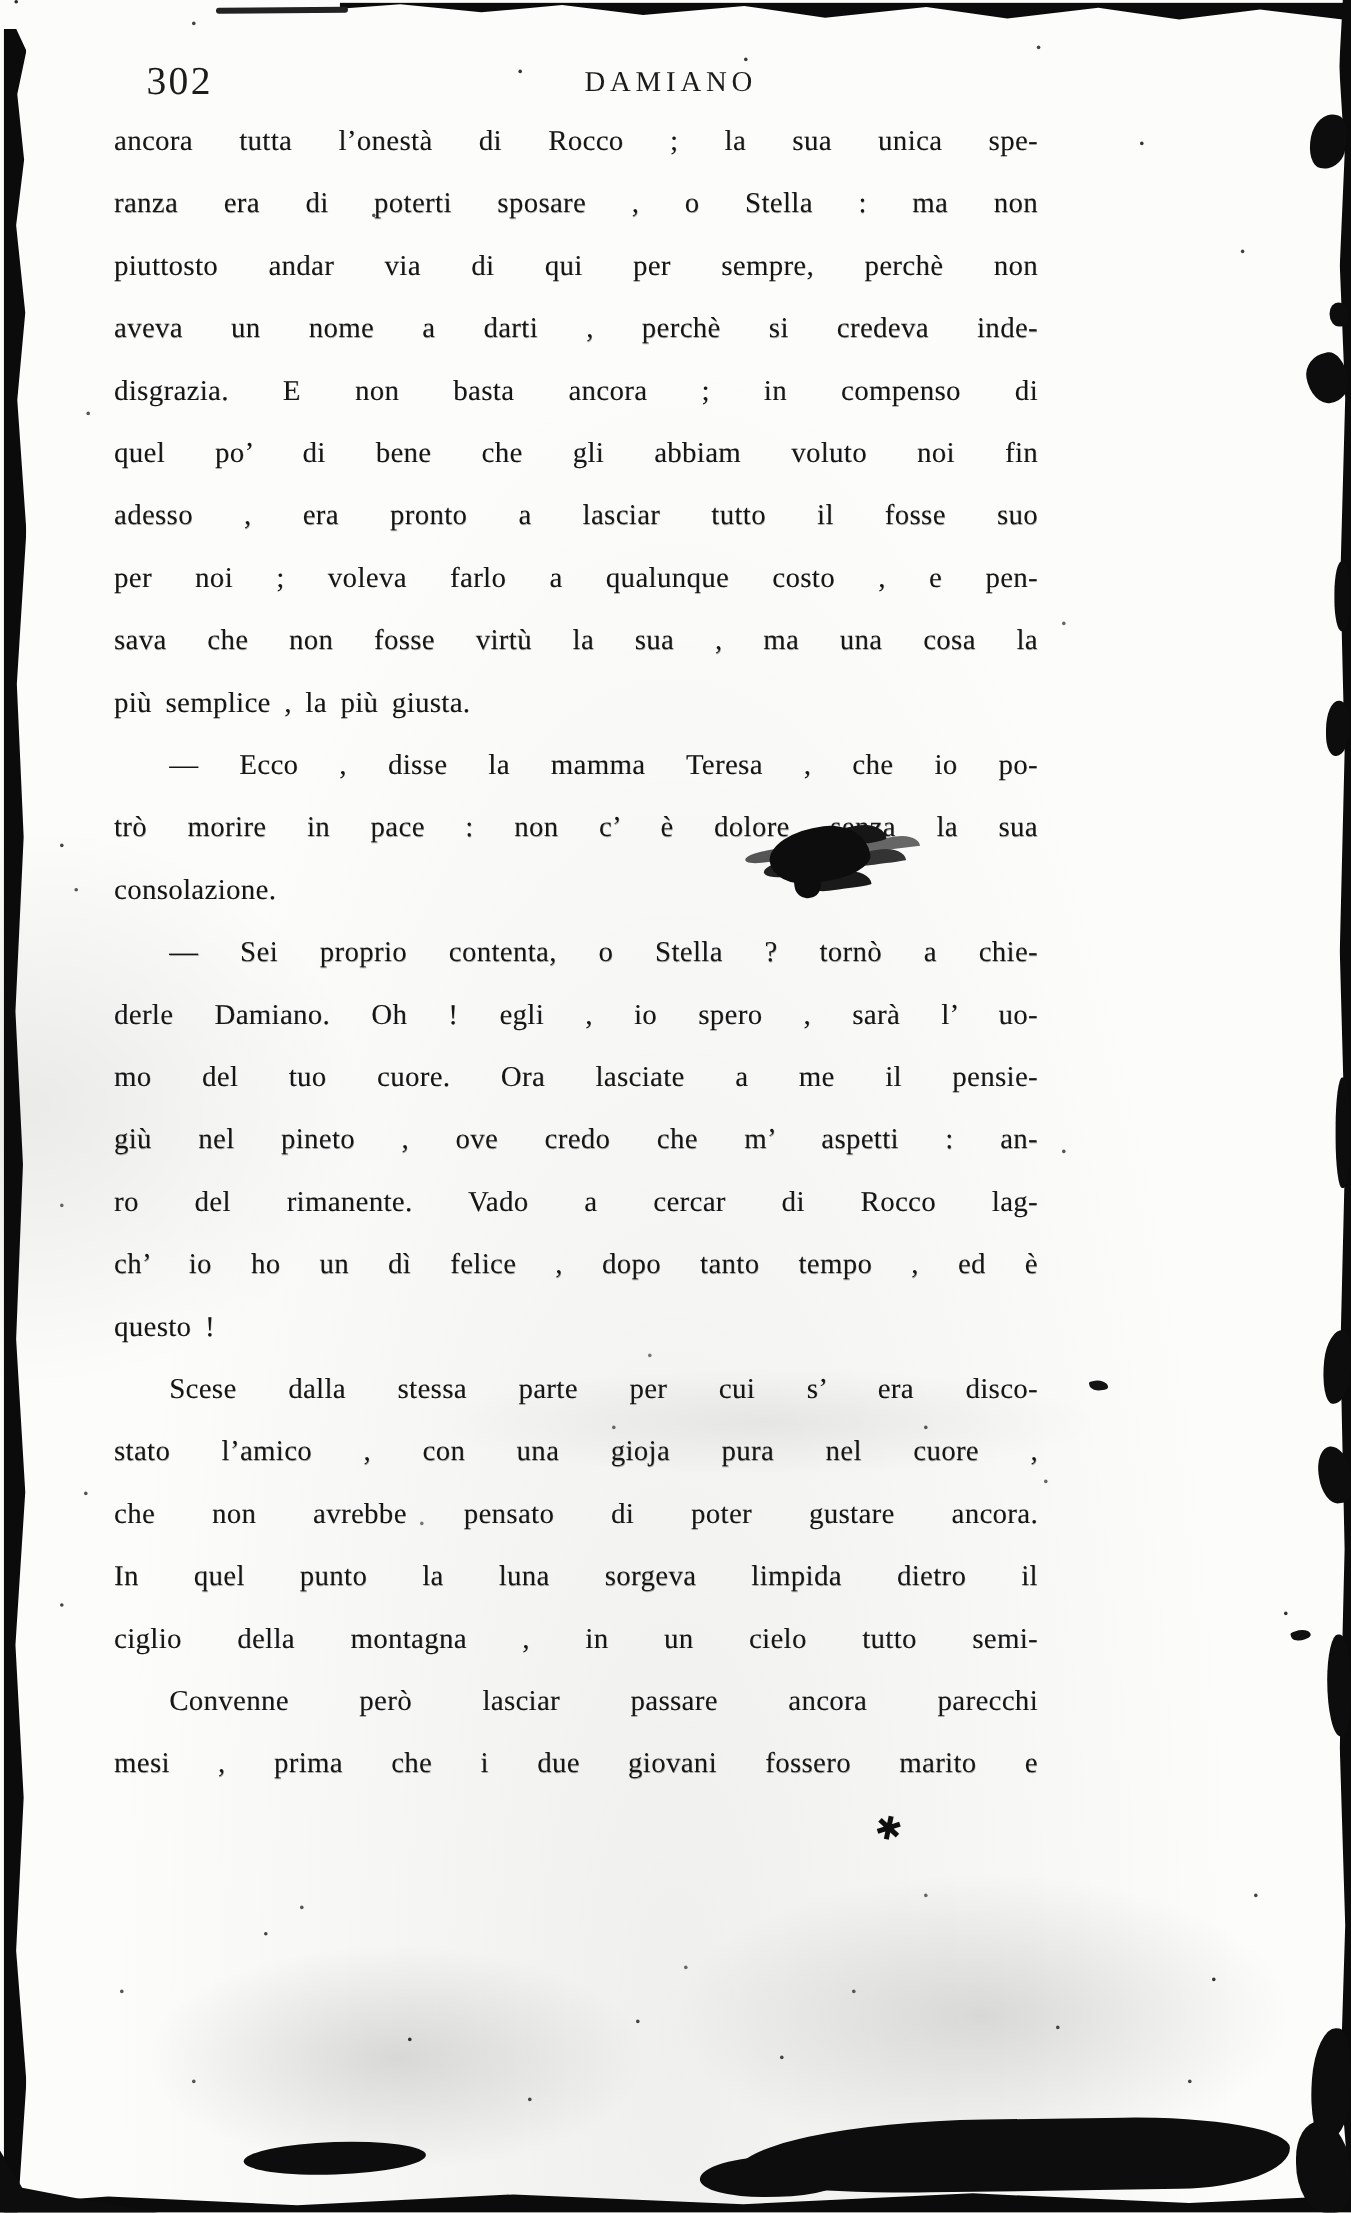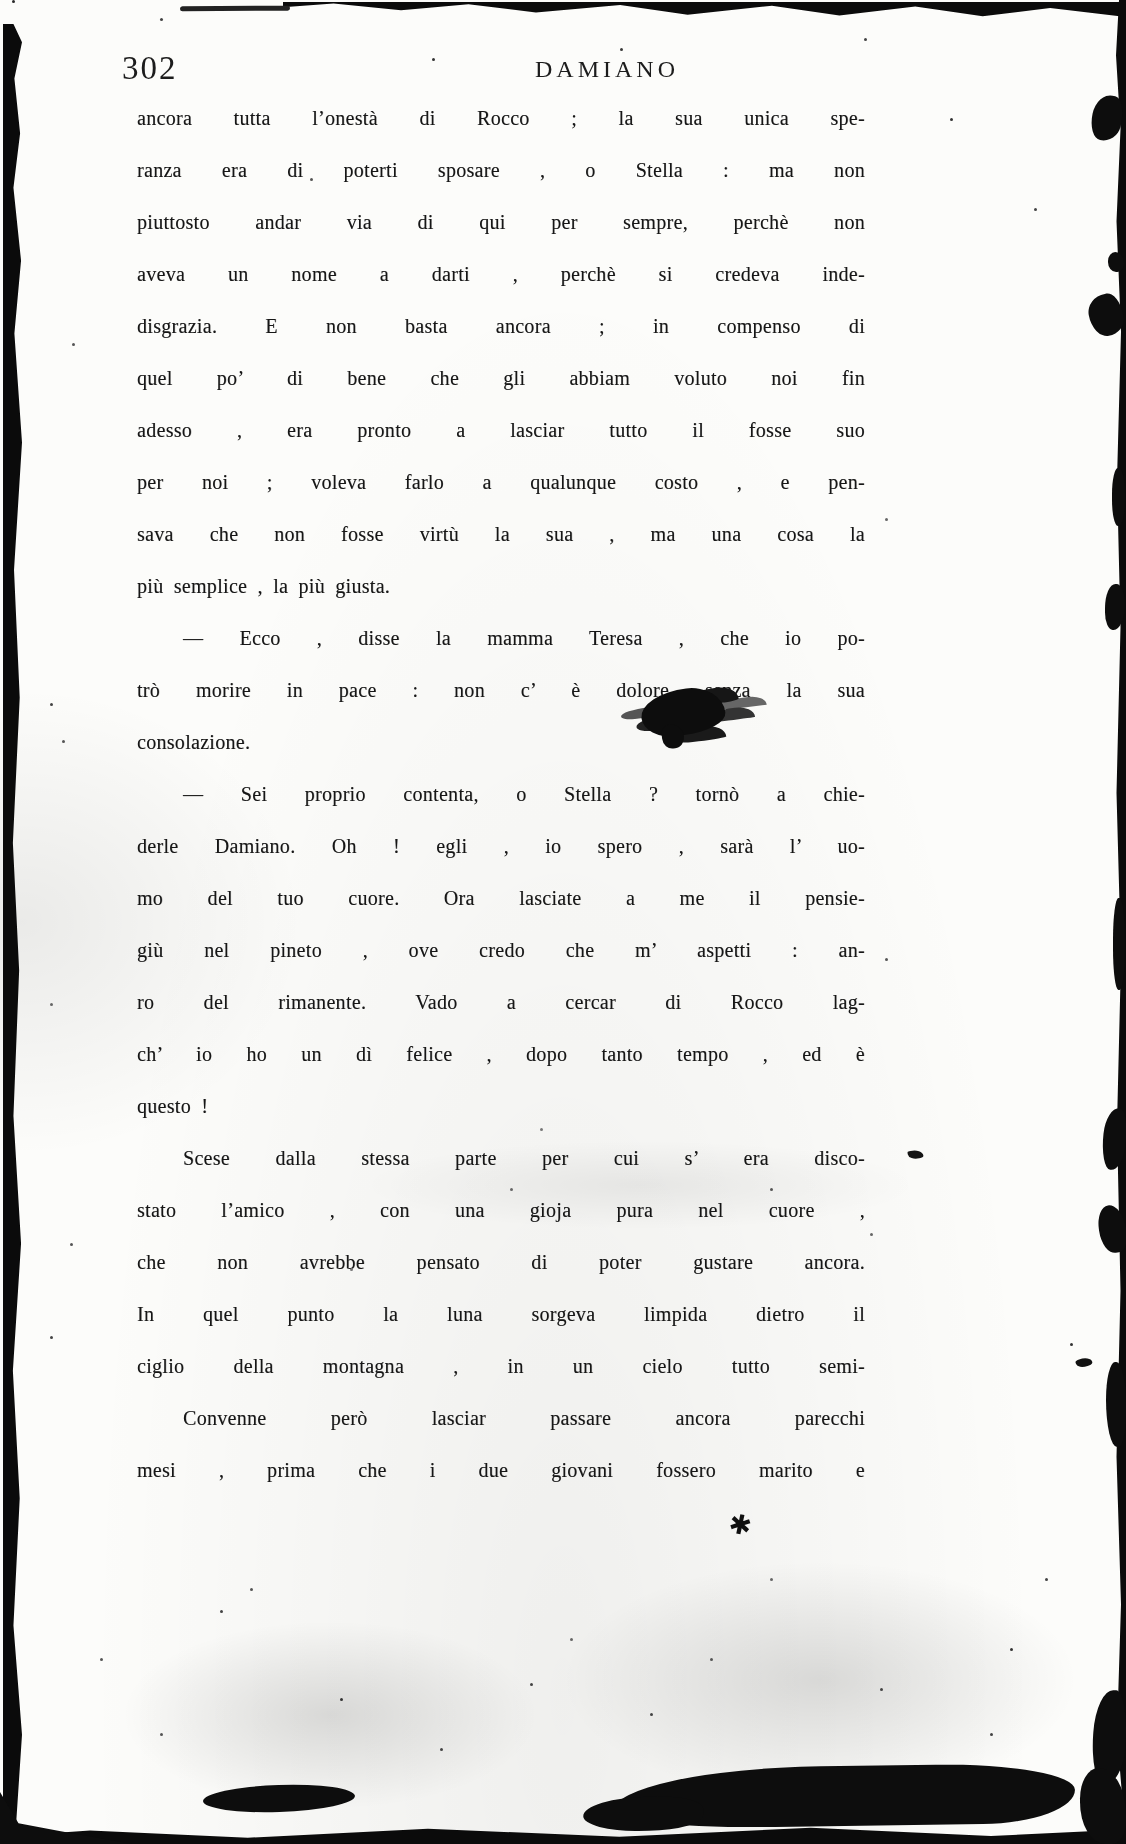--- a/index.html
+++ b/index.html
@@ -12,28 +12,28 @@
     position:absolute;inset:0;
     background:
       radial-gradient(ellipse at 50% 92%, rgba(0,0,0,0.05), transparent 60%),
       radial-gradient(ellipse at 2% 50%, rgba(0,0,0,0.07), transparent 18%),
       #fcfcfa;
     padding-left: 12px;
   }
   
   .running-head{position:absolute;top:46px;left:0;width:100%;height:50px;color:#1c1c1c;}
   .pagenum{position:absolute;left:122px;top:4px;font-size:33px;letter-spacing:2px;}
-  .head-title{position:absolute;left:487px;top:10px;font-size:24px;letter-spacing:4px;margin-left:48px;}
+  .head-title{position:absolute;left:487px;top:10px;font-size:24px;letter-spacing:4px;}
   
   .text-block{
     position:absolute;left:95px;top:92px;width:770px;
     color:#161616;
     text-shadow:0.4px 0.4px 0 rgba(20,20,20,0.35);
   }
-  .line{height:52px;line-height:52px;font-size:20px;white-space:normal;word-spacing:5px;letter-spacing:0.3px;margin-left:42px;}
+  .line{height:52px;line-height:52px;font-size:24px;white-space:normal;word-spacing:5px;letter-spacing:0.3px;}
   .line.j{text-align:justify;text-align-last:justify;}
   .line.ind{padding-left:46px;}
   
   .edge{position:absolute;background:#0b0b0b;}
   .edge-left{left:3px;top:24px;width:19px;height:1820px;
     clip-path:polygon(0 0,55% 0,100% 1%,60% 3%,90% 6%,55% 9%,95% 13%,60% 17%,100% 23%,58% 30%,88% 37%,52% 45%,85% 52%,55% 60%,95% 67%,52% 74%,88% 81%,55% 88%,100% 94%,62% 100%,0 100%);}
   .edge-top{left:283px;top:2px;width:843px;height:15px;
     clip-path:polygon(0 35%,6% 10%,14% 55%,22% 15%,30% 70%,40% 20%,48% 85%,58% 25%,66% 90%,75% 30%,83% 95%,91% 40%,100% 100%,100% 0,0 0);}
   .edge-top-thin{left:180px;top:6px;width:110px;height:5px;background:#222;border-radius:3px;transform:rotate(-0.4deg);}
   .edge-right{left:1116px;top:0;width:10px;height:1844px;

